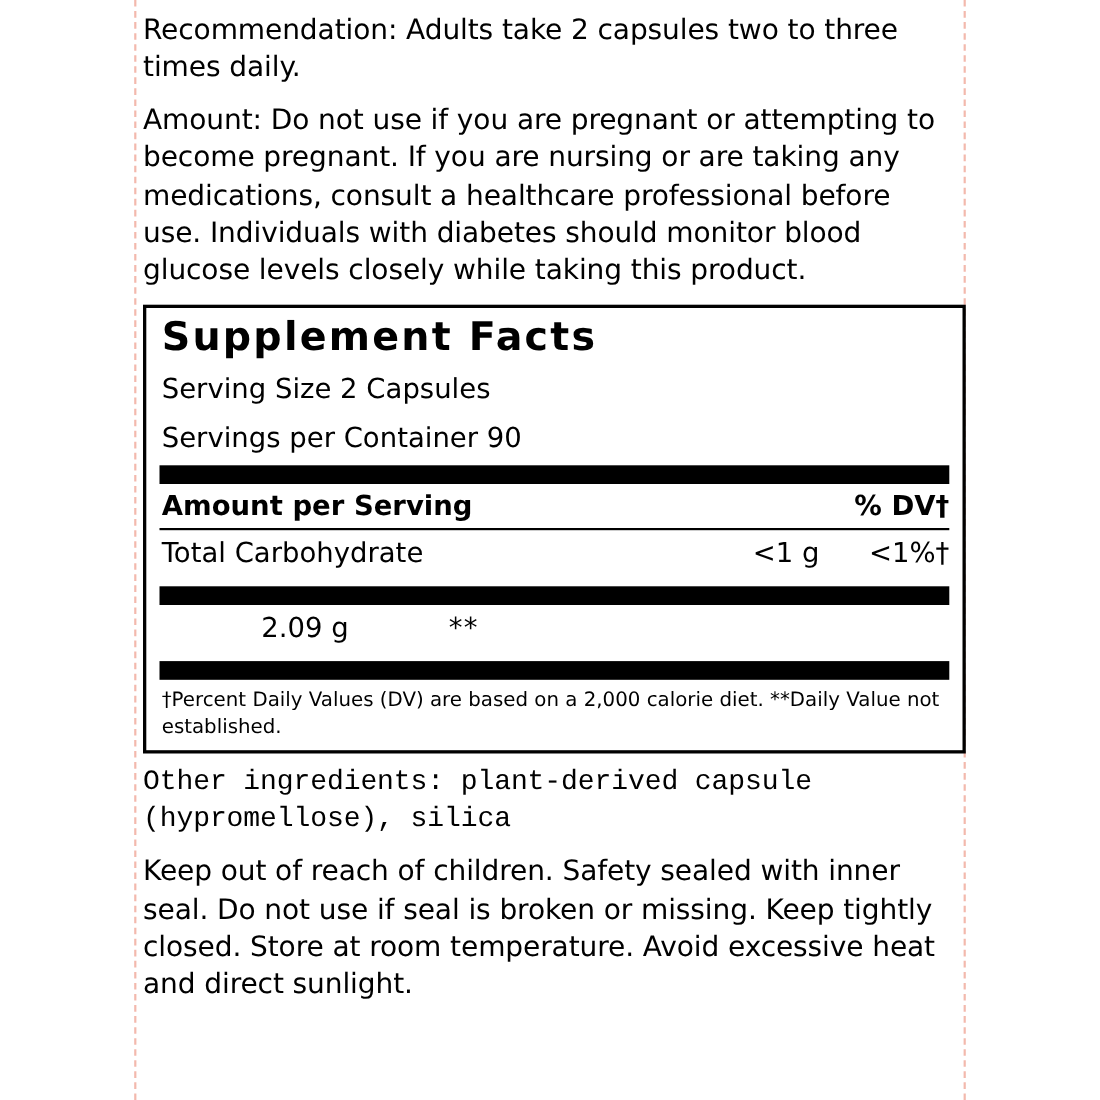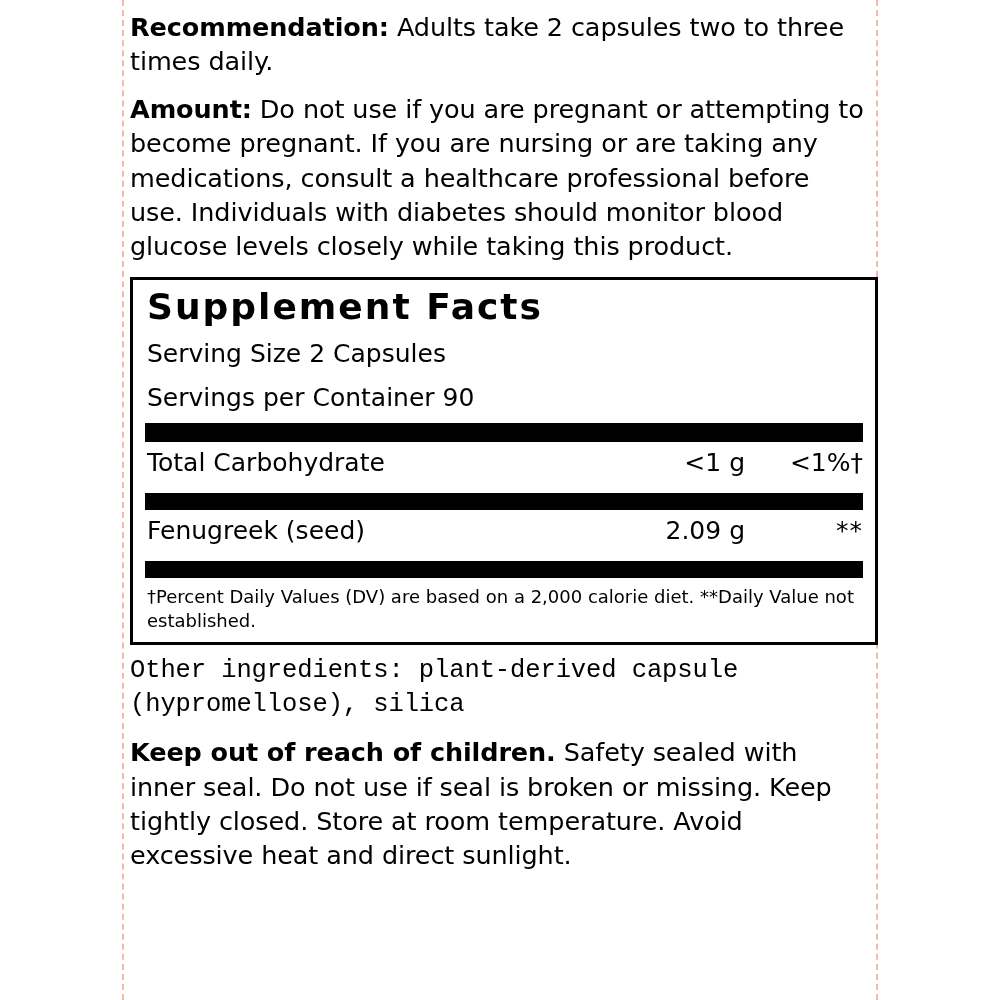--- a/index.html
+++ b/index.html
@@ -52,21 +52,21 @@
     width: 740px;
   }
 
   .para {
     font-size: 25.5px;
     line-height: 1.34;
     margin: 0 0 14px 0;
     letter-spacing: -0.1px;
   }
   .para b {
-    font-weight: bold;
+    font-weight: normal;
     text-align: right;
   }
 
   
   .sf-panel {
     border: 3px solid #000;
     box-sizing: border-box;
     width: 748px;
     margin-top: 6px;
     padding: 6px 12px 10px 12px;
@@ -158,33 +158,37 @@
 
     <p class="para"><b>Amount:</b><span> Do not use if you are pregnant or attempting to become pregnant. If you are nursing or are taking any medications, consult a healthcare professional before use. Individuals with diabetes should monitor blood glucose levels closely while taking this product.</span></p>
 
     <div class="sf-panel">
       <div class="sf-title">Supplement Facts</div>
       <div class="sf-serving">Serving Size 2 Capsules</div>
       <div class="sf-serving">Servings per Container 90</div>
 
       <div class="rule-thick"></div>
 
+      <div class="sf-row header">
+        <div class="name">Amount per Serving</div>
+        <div class="amount"></div>
+        <div class="dv">% DV†</div>
+      </div>
 
       <div class="rule-thin"></div>
 
       <div class="sf-row">
         <div class="name">Total Carbohydrate</div>
         <div class="amount">&lt;1 g</div>
         <div class="dv">&lt;1%†</div>
       </div>
 
       <div class="rule-thick"></div>
 
       <div class="sf-row">
-        <div class="name">Fenugreek (seed)</div>
         <div class="amount">2.09 g</div>
         <div class="dv stars">**</div>
       </div>
 
       <div class="rule-thick"></div>
 
       <div class="sf-foot">†Percent Daily Values (DV) are based on a 2,000 calorie diet. **Daily Value not established.</div>
     </div>
 
     <div class="after-panel">

